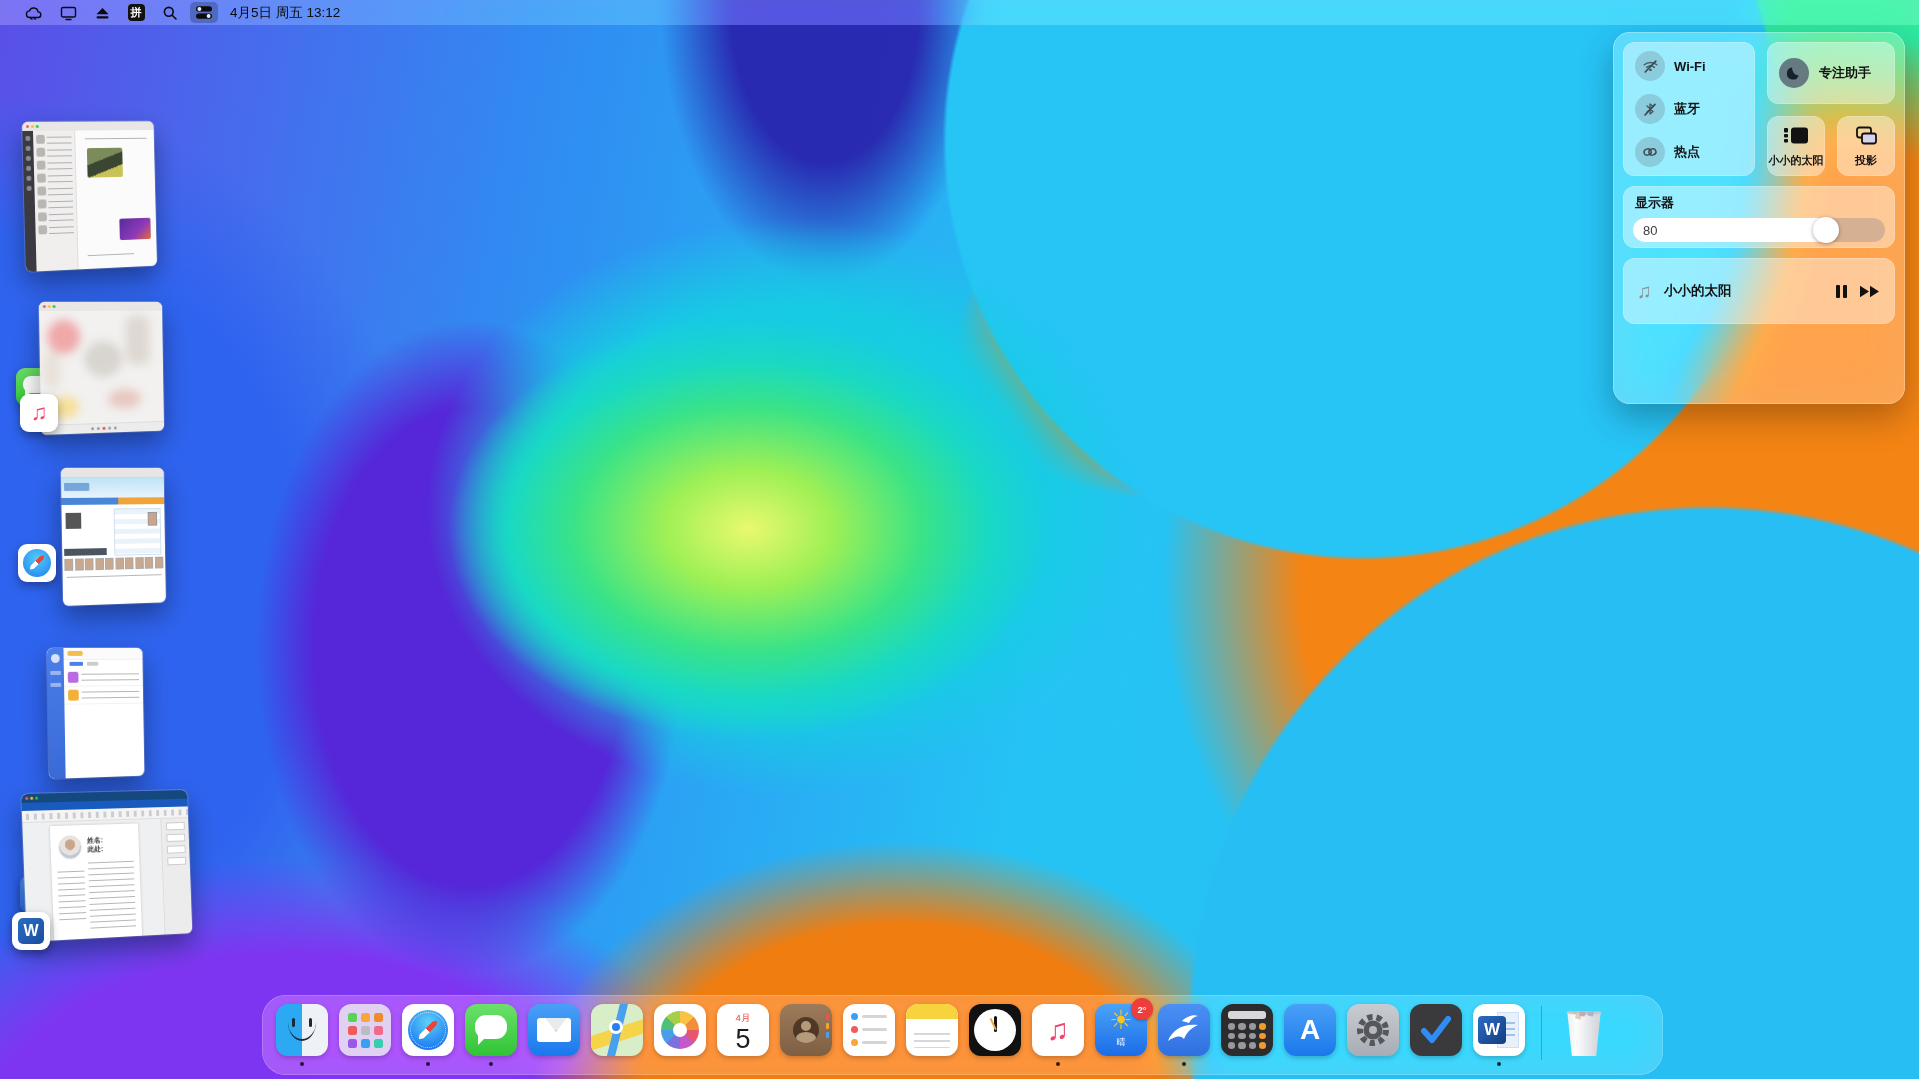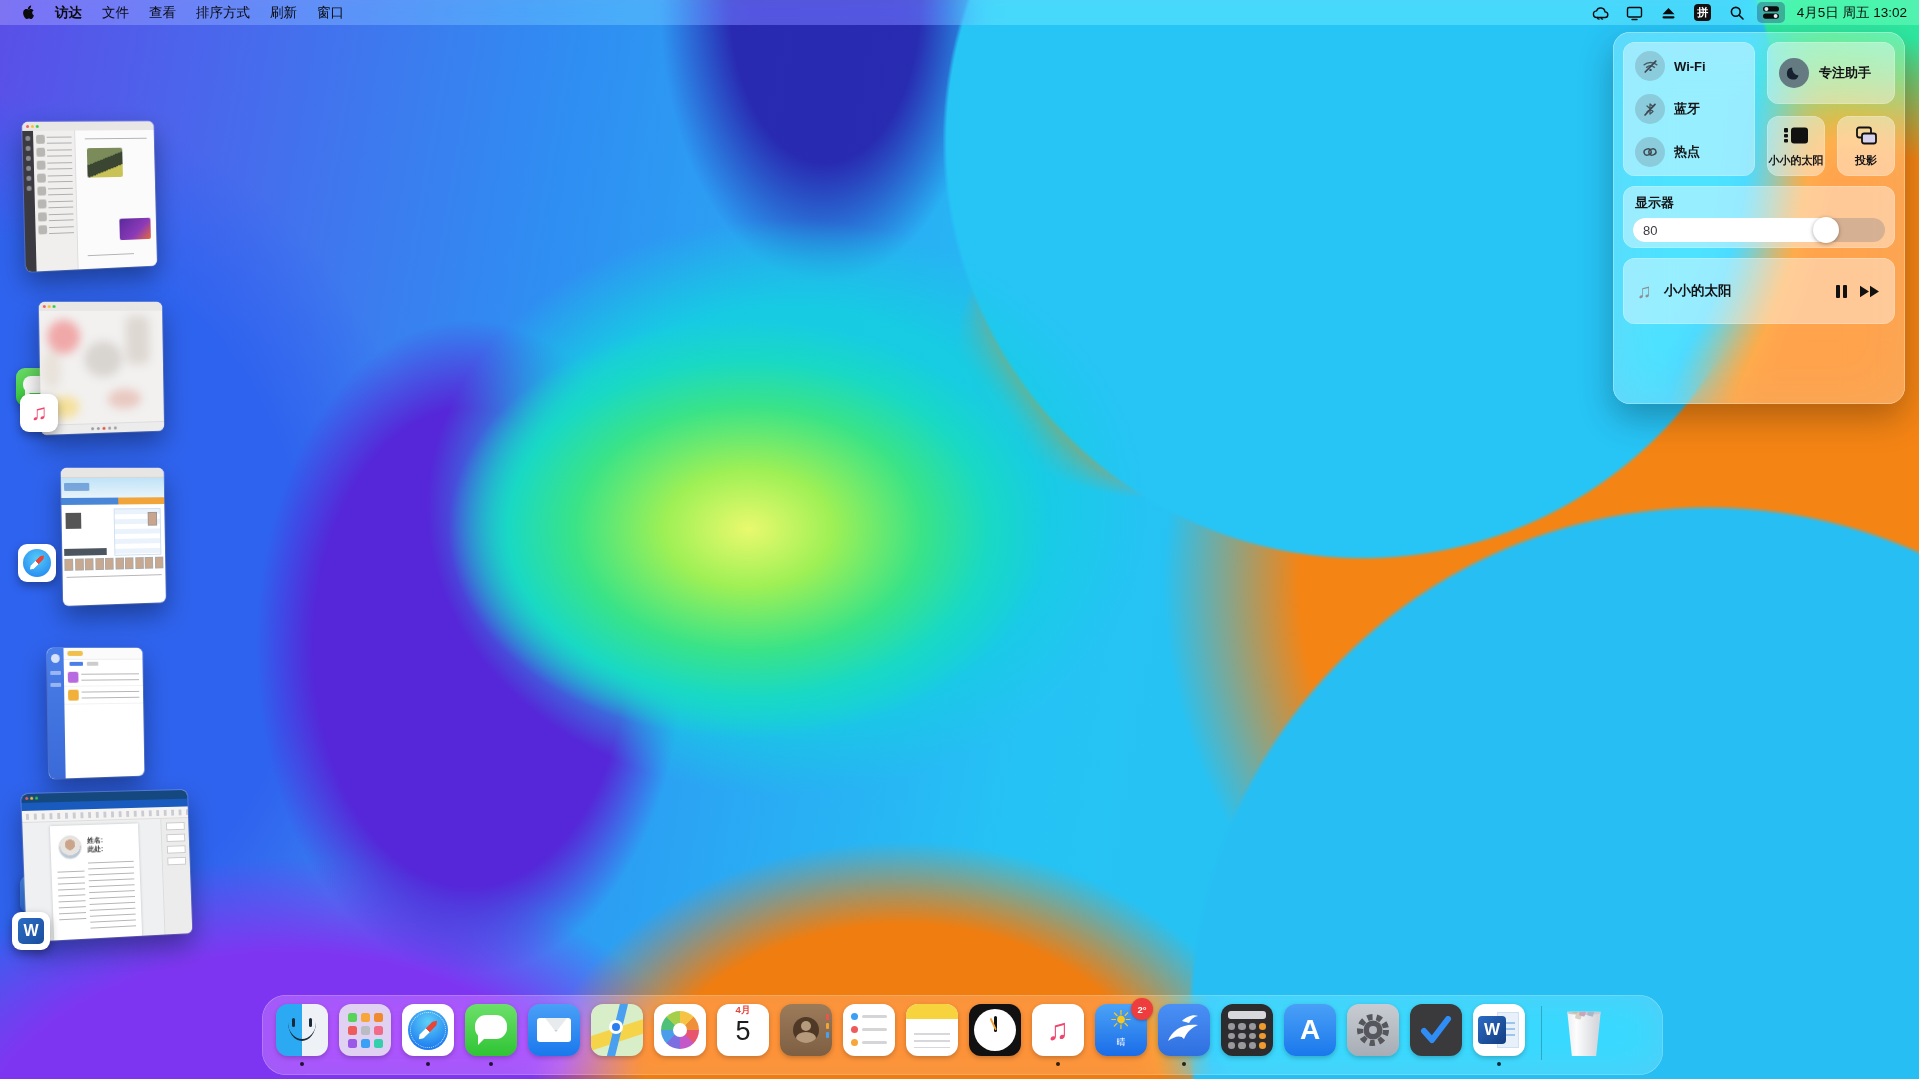--- a/index.html
+++ b/index.html
@@ -210,21 +210,21 @@
   .ic-maps { background:#d8eec8; }
   .ic-maps::before { content:""; position:absolute; left:-8px; top:22px; width:80px; height:14px; background:#f5d44a; transform:rotate(-18deg); }
   .ic-maps::after { content:""; position:absolute; left:22px; top:-4px; width:8px; height:64px; background:#4aa0f0; transform:rotate(14deg); border-radius:4px; }
   .ic-maps b { position:absolute; left:18px; top:16px; width:14px; height:14px; border-radius:50%; background:#fff; z-index:2; }
   .ic-maps b::after { content:""; position:absolute; inset:3px; border-radius:50%; background:#2a7ef0; }
   .ic-photos { background:#fff; display:flex; align-items:center; justify-content:center; }
   .ic-photos i { width:38px; height:38px; border-radius:50%; filter:blur(.4px);
     background:conic-gradient(#f6c344 0 45deg,#ef8f3a 0 90deg,#e8566d 0 135deg,#c558c9 0 180deg,#7e6fe0 0 225deg,#4a9de8 0 270deg,#4ec07a 0 315deg,#a5cf4a 0 360deg); position:relative; }
   .ic-photos i::after { content:""; position:absolute; inset:12px; background:#fff; border-radius:50%; }
   .ic-calendar { background:#fff; display:flex; flex-direction:column; align-items:center; }
-  .cal-month { font-size:9.5px; color:#e8453a; font-weight:700; margin-top:0; }
+  .cal-month { font-size:9.5px; color:#e8453a; font-weight:400; margin-top:8px; }
   .cal-day { font-size:27px; color:#1d1d1f; font-weight:400; line-height:28px; }
   .ic-contacts { background:linear-gradient(#9c7b5a,#7e5f42); display:flex; align-items:center; justify-content:center; }
   .ic-contacts i { width:26px; height:26px; border-radius:50%; background:rgba(62,44,28,.8); position:relative; overflow:hidden; }
   .ic-contacts i::before { content:""; position:absolute; left:8px; top:4px; width:10px; height:10px; border-radius:50%; background:#b69a7c; }
   .ic-contacts i::after { content:""; position:absolute; left:3px; top:15px; width:20px; height:12px; border-radius:50% 50% 0 0; background:#b69a7c; }
   .ic-contacts::after { content:""; position:absolute; right:3px; top:10px; width:3px; height:6px; background:#e8564a;
     box-shadow:0 9px 0 #f0a43a, 0 18px 0 #4aa0f0; border-radius:1px; }
   .ic-reminders { background:#fff; padding:9px 8px; display:flex; flex-direction:column; gap:6px; }
   .ic-reminders span { display:flex; align-items:center; gap:4px; }
   .ic-reminders span i { width:7px; height:7px; border-radius:50%; }
@@ -270,34 +270,20 @@
     box-shadow:8px 1px 0 #c8a8b8, 16px -1px 0 #a8b8c8, 5px 5px 0 #d8d0c0; transform:rotate(15deg); }
 
   svg { display:block; }
 </style>
 </head>
 <body>
 
 <div class="wallpaper"></div>
 
 <header class="menubar">
-  <div class="mb-left">
-    <span class="apple">
-      <svg width="15" height="17" viewBox="0 0 13 16" fill="#0b0b0d">
-        <path d="M9.1 3.9c.5-.6.9-1.5.8-2.4-.8.05-1.7.55-2.2 1.2-.5.55-.9 1.45-.75 2.3.85.05 1.65-.45 2.15-1.1z"></path>
-        <path d="M10.9 8.3c0-1.6 1.3-2.4 1.35-2.45-.75-1.1-1.9-1.25-2.3-1.25-1 -.1-1.9.55-2.4.55-.5 0-1.25-.55-2.05-.55-1.05 0-2.05.6-2.6 1.55-1.1 1.95-.3 4.8.8 6.4.55.75 1.2 1.6 2 1.6.8-.05 1.1-.5 2.05-.5s1.25.5 2.05.5 1.4-.8 1.9-1.55c.6-.9.85-1.75.85-1.8-.05-.05-1.65-.65-1.65-2.5z"></path>
-      </svg>
-    </span>
-    <span class="menu-item bold">访达</span>
-    <span class="menu-item">文件</span>
-    <span class="menu-item">查看</span>
-    <span class="menu-item">排序方式</span>
-    <span class="menu-item">刷新</span>
-    <span class="menu-item">窗口</span>
-  </div>
   <div class="mb-right">
     <span class="status-ico">
       <svg width="18" height="16" viewBox="0 0 18 16" fill="none" stroke="#0b0b0d" stroke-width="1.4">
         <path d="M5 12.5h8a2.8 2.8 0 000-5.6 4.4 4.4 0 00-8.5-1A3.3 3.3 0 005 12.5z" stroke-linejoin="round"></path>
         <path d="M5.5 12.5c0 .9.7 1.6 1.6 1.6M9 12.5c0 .9.7 1.6 1.6 1.6" stroke-linecap="round"></path>
       </svg>
     </span>
     <span class="status-ico">
       <svg width="17" height="16" viewBox="0 0 17 16" fill="none" stroke="#0b0b0d" stroke-width="1.4">
         <rect x="1.5" y="2.5" width="14" height="9.5" rx="1.6"></rect>
@@ -320,21 +306,21 @@
       </svg>
     </span>
     <span class="status-ico active">
       <svg width="18" height="15" viewBox="0 0 18 15">
         <rect x="1" y="1.2" width="16" height="5.4" rx="2.7" fill="#0b0b0d"></rect>
         <circle cx="4.4" cy="3.9" r="2" fill="#e8ecf4"></circle>
         <rect x="1" y="8.4" width="16" height="5.4" rx="2.7" fill="#0b0b0d"></rect>
         <circle cx="13.6" cy="11.1" r="2" fill="#e8ecf4"></circle>
       </svg>
     </span>
-    <span class="mb-clock">4月5日 周五 13:02</span>
+    <span class="mb-clock">4月5日 周五 13:12</span>
   </div>
 </header>
 
 <div class="thumb t-msg" style="left:24px; top:122px;">
   <div class="thumb-win">
     <div class="titlebar">
       <i class="tl-dot" style="background:#f25f57"></i>
         <i class="tl-dot" style="background:#fbbe2e"></i>
         <i class="tl-dot" style="background:#2bc840"></i>
     </div>

